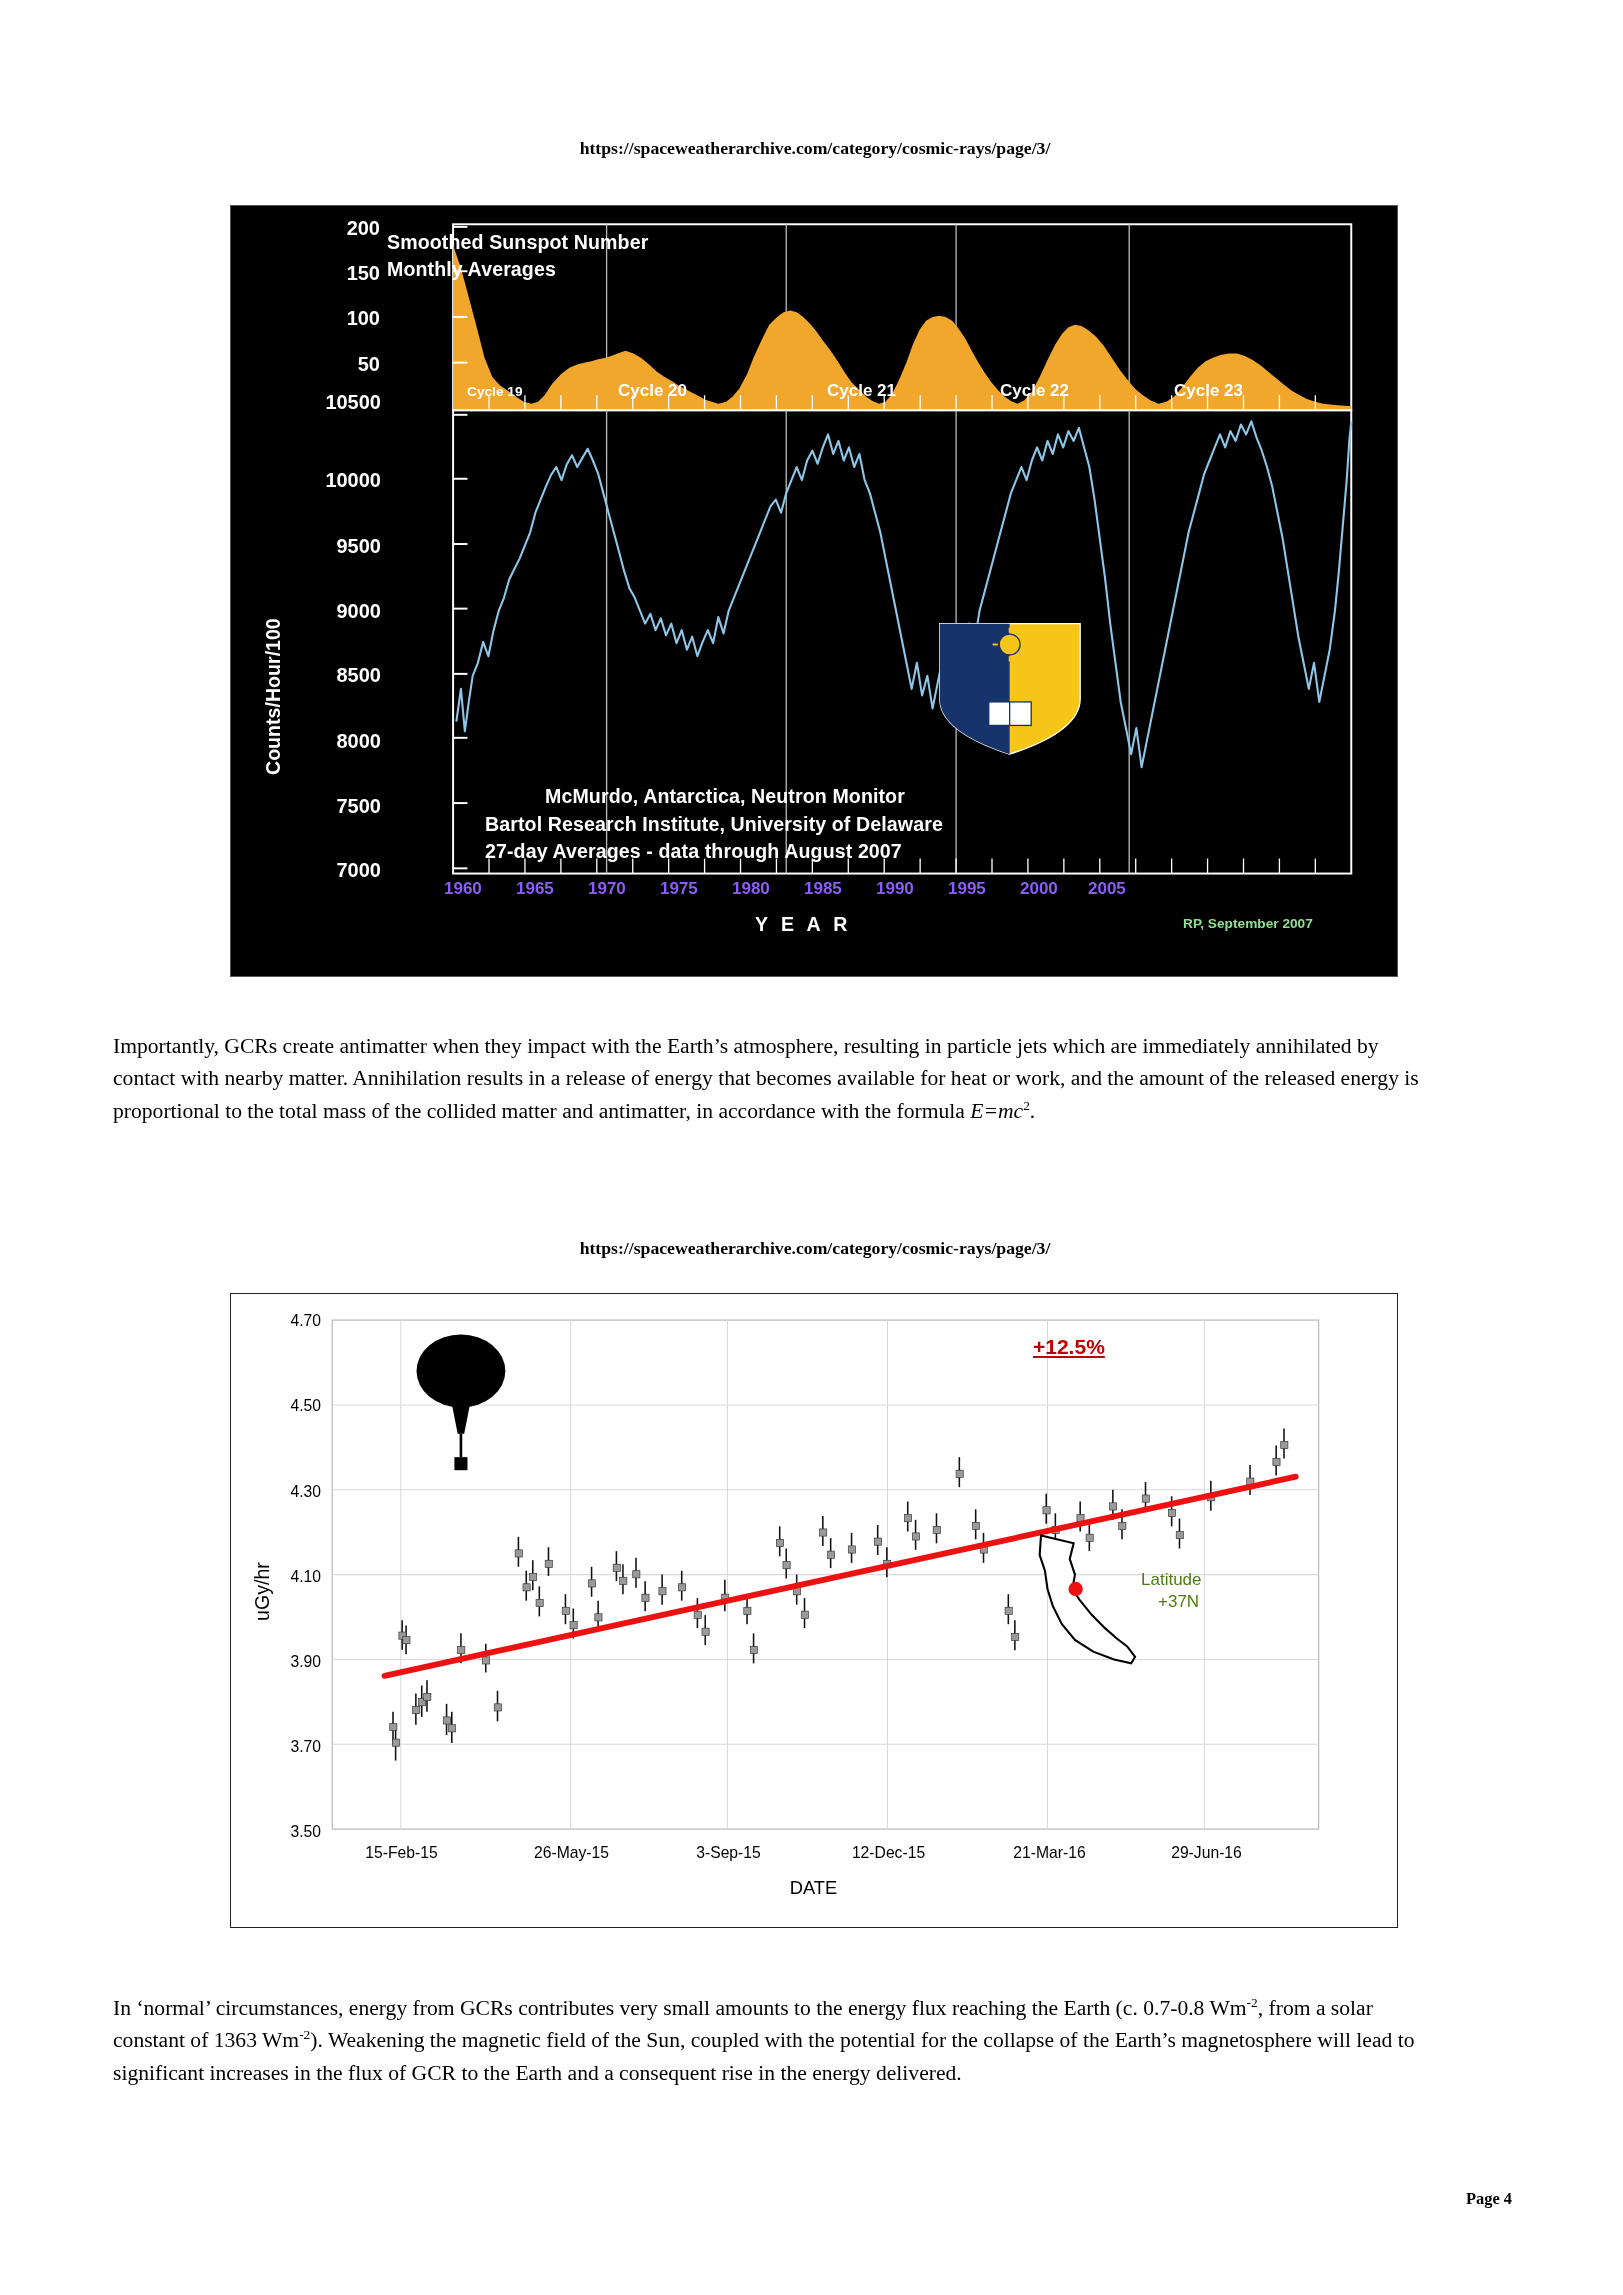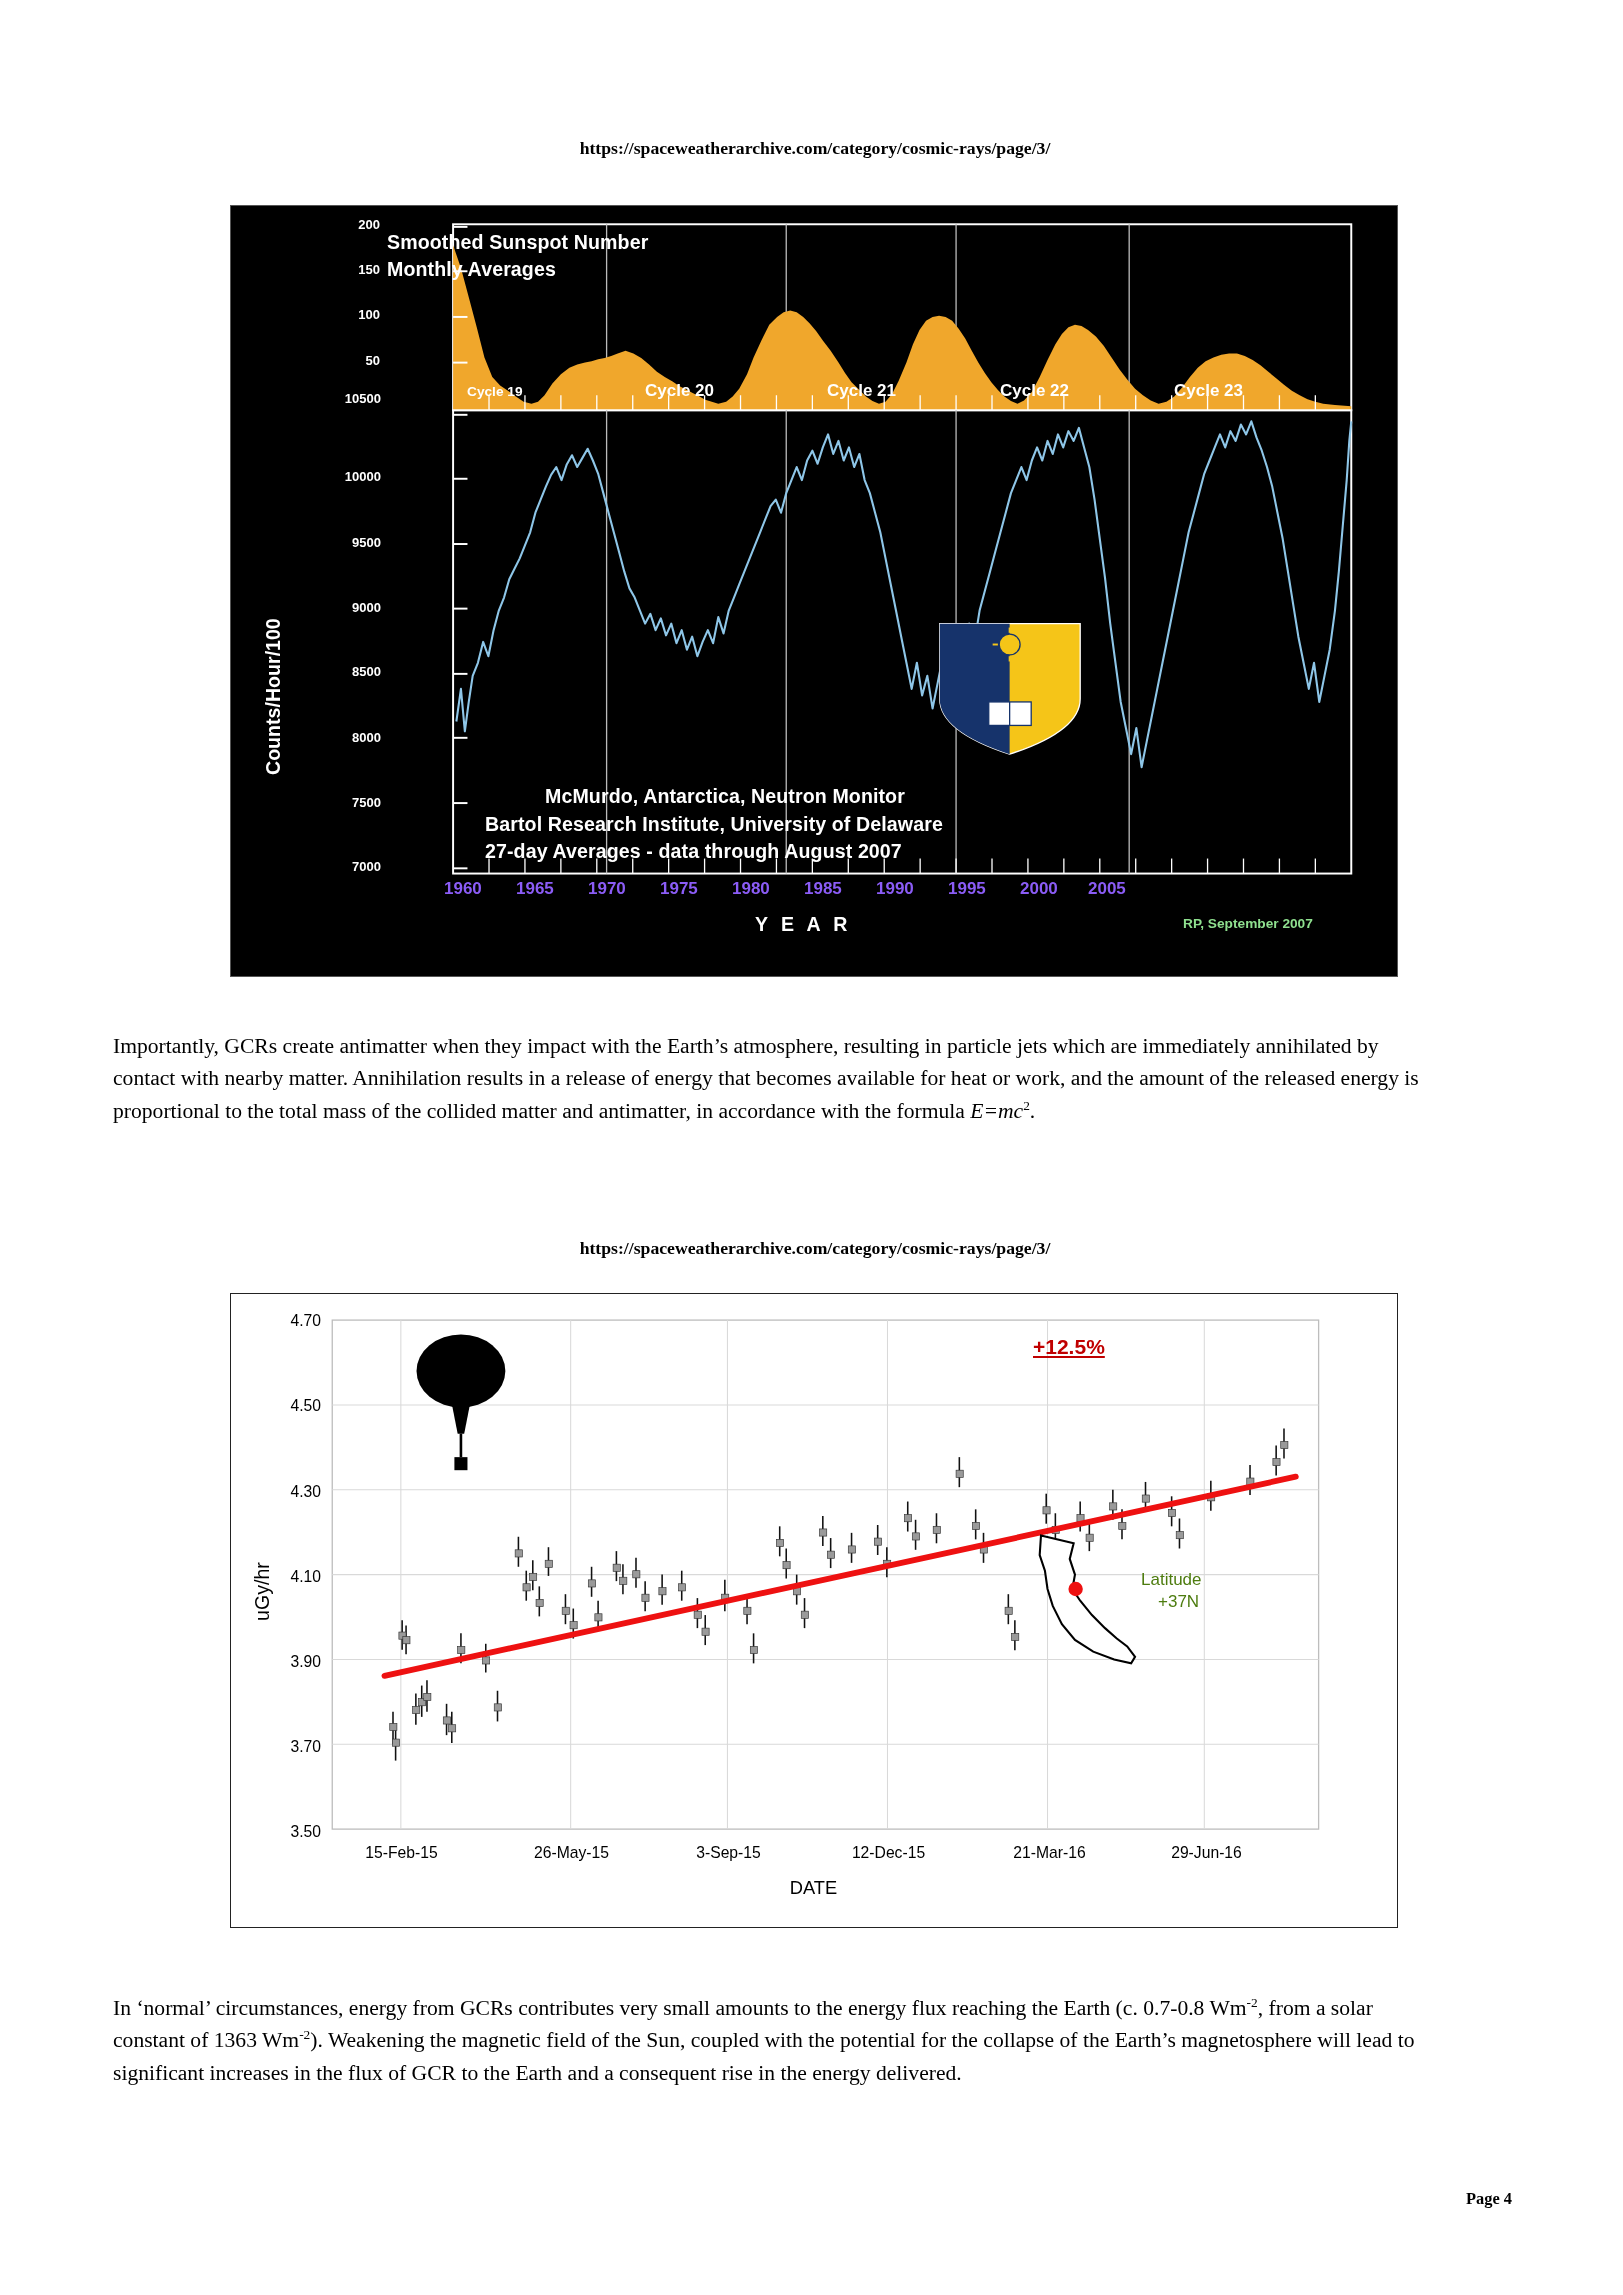--- a/index.html
+++ b/index.html
@@ -56,21 +56,21 @@
     position: absolute;
     left: 0; top: 0;
     width: 100%;
     height: 100%;
   }
   .f3-axis-label {
     position: absolute;
     color: #ffffff;
     font-family: "Liberation Sans", sans-serif;
     font-weight: bold;
-    font-size: 13px;
+    font-size: 20px;
     text-align: right;
   }
   .f3-xlabel {
     position: absolute;
     color: #8b5cf6;
     font-family: "Liberation Sans", sans-serif;
     font-weight: bold;
     font-size: 17px;
     text-align: left;
   }
@@ -345,21 +345,21 @@
     <div class="f3-axis-label" style="left:56px; top:329px; width:94px;">9500</div>
     <div class="f3-axis-label" style="left:56px; top:394px; width:94px;">9000</div>
     <div class="f3-axis-label" style="left:56px; top:458px; width:94px;">8500</div>
     <div class="f3-axis-label" style="left:56px; top:524px; width:94px;">8000</div>
     <div class="f3-axis-label" style="left:56px; top:589px; width:94px;">7500</div>
     <div class="f3-axis-label" style="left:56px; top:653px; width:94px;">7000</div>
 
     <div class="f3-ylabel-rot" style="left:31px; top:569px;">Counts/Hour/100</div>
 
     <div class="f3-cycle" style="left:236px; top:178px; font-size:13.7px;">Cycle 19</div>
-    <div class="f3-cycle" style="left:414px; top:175px;">Cycle 20</div>
+    <div class="f3-cycle" style="left:387px; top:175px;">Cycle 20</div>
     <div class="f3-cycle" style="left:596px; top:175px;">Cycle 21</div>
     <div class="f3-cycle" style="left:769px; top:175px;">Cycle 22</div>
     <div class="f3-cycle" style="left:943px; top:175px;">Cycle 23</div>
 
     <div class="f3-title" style="left:314px; top:579px;">McMurdo, Antarctica, Neutron Monitor</div>
     <div class="f3-title" style="left:254px; top:607px;">Bartol Research Institute, University of Delaware</div>
     <div class="f3-title" style="left:254px; top:634px;">27-day Averages - data through August 2007</div>
 
     <div class="f3-xlabel" style="left:213px; top:673px; width:92px;">1960</div>
     <div class="f3-xlabel" style="left:285px; top:673px; width:92px;">1965</div>

